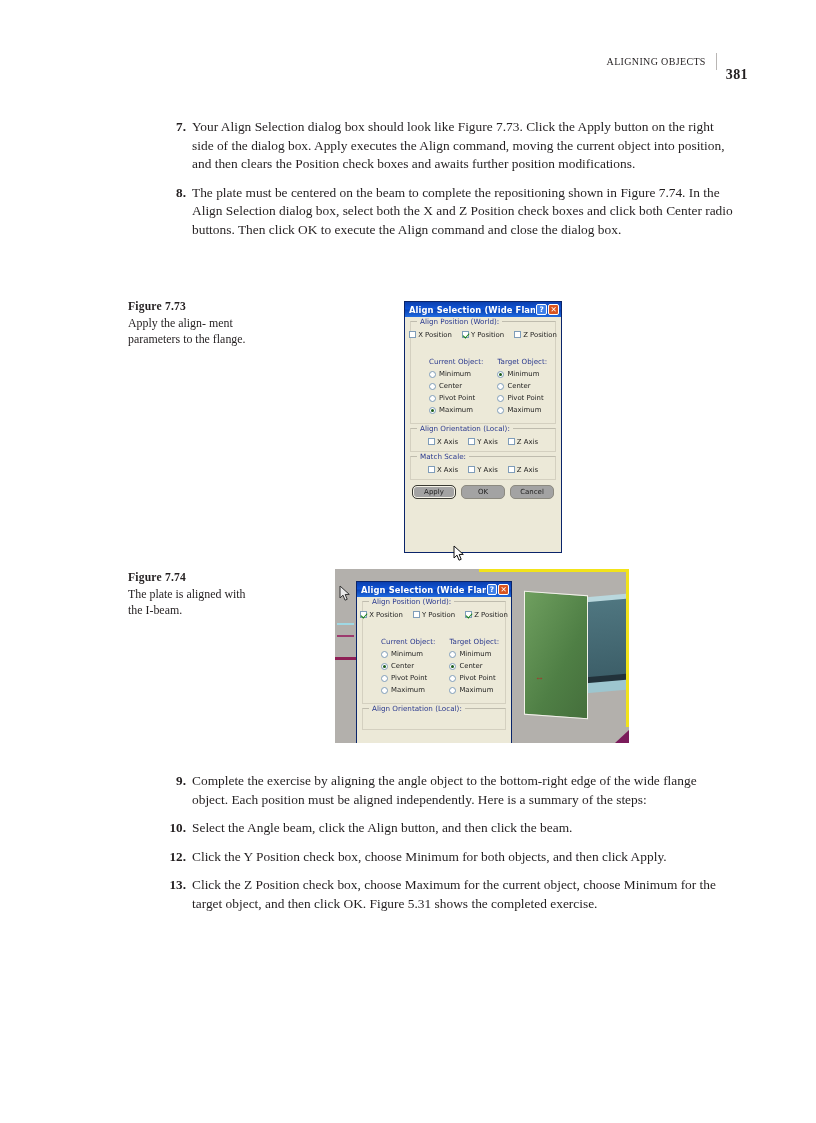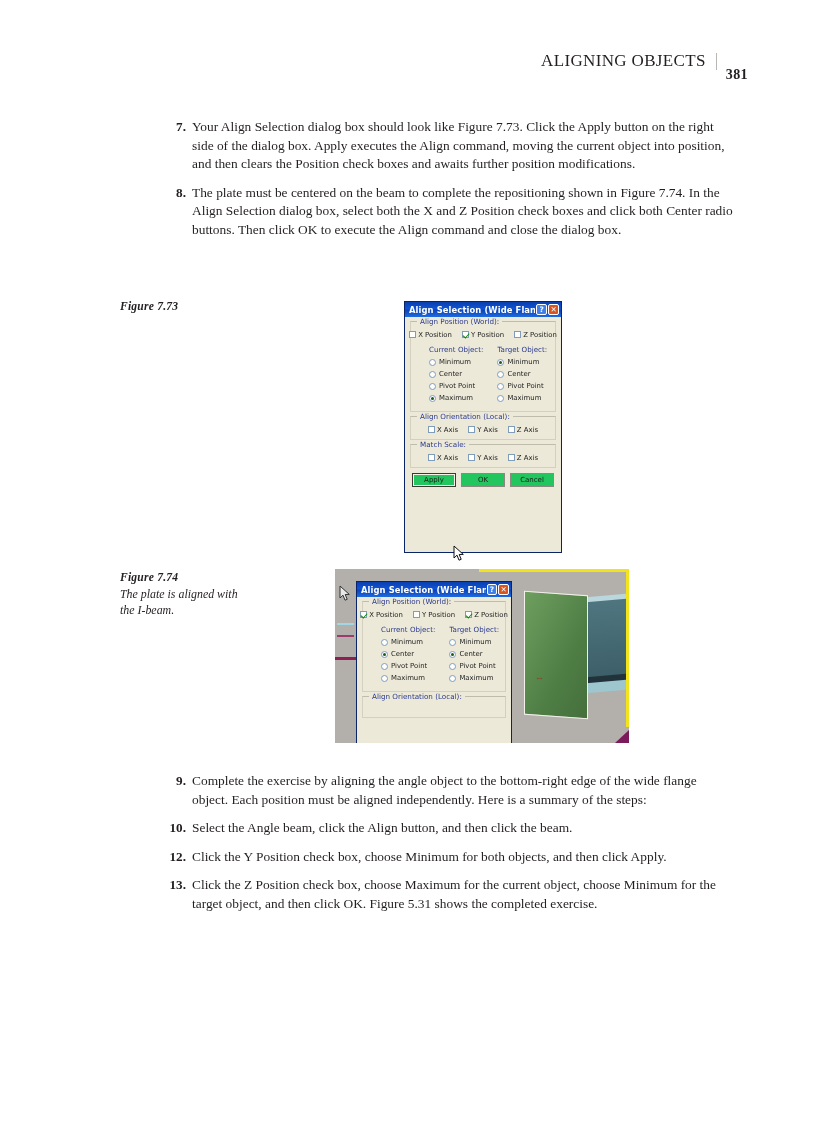--- a/index.html
+++ b/index.html
@@ -20,21 +20,21 @@
   .running-head {
     position: absolute;
     top: 52px;
     right: 68px;
     display: flex;
     align-items: center;
     height: 18px;
   }
   .running-head .rh-title {
     font-family: "Liberation Serif", serif;
-    font-size: 17px;
+    font-size: 10px;
     letter-spacing: 0.35px;
     color: #231f20;
     white-space: nowrap;
   }
   .running-head .rh-rule {
     width: 1px;
     height: 17px;
     background: #b9b6b4;
     margin: 0 9px 0 10px;
   }
@@ -73,23 +73,22 @@
     flex: 1 1 auto;
     font-family: "Liberation Serif", serif;
     font-size: 13.4px;
     line-height: 18.6px;
     text-align: left;
   }
 
   
   .fig-caption {
     position: absolute;
-    left: 120px;
+    left: 128px;
     width: 126px;
-    font-style: italic;
   }
   .fig-label {
     font-family: "Liberation Serif", serif;
     font-weight: bold;
     font-size: 11.6px;
     letter-spacing: 0.2px;
     margin-bottom: 2px;
     color: #231f20;
   }
   .fig-desc {
@@ -199,21 +198,21 @@
     left: 1px;
     top: 0px;
     width: 3px;
     height: 5px;
     border: solid #108010;
     border-width: 0 1.3px 1.3px 0;
     transform: rotate(42deg);
   }
   .cols {
     display: flex;
-    margin-top: 6px;
+    margin-top: 18px;
   }
   .col {
     flex: 1 1 50%;
     padding-left: 14px;
     box-sizing: border-box;
   }
   .col-head {
     font-size: 7.1px;
     color: #2b3a8f;
     margin-bottom: 4px;
@@ -251,23 +250,23 @@
   .btn-row {
     display: flex;
     justify-content: space-between;
     gap: 5px;
     margin-top: 5px;
     padding: 0 2px;
   }
   .dbtn {
     flex: 1 1 33%;
     height: 14px;
-    background: #22c55e;
+    background: #a3a3a3;
     border: 1px solid #8c8a80;
-    border-radius: 0;
+    border-radius: 5px;
     font-size: 7px;
     color: #1d1d1d;
     display: flex;
     align-items: center;
     justify-content: center;
     box-sizing: border-box;
     position: relative;
   }
   .dbtn.focus {
     border: 1px solid #3a3a32;
@@ -367,20 +366,21 @@
       <div class="li-text">Your Align Selection dialog box should look like Figure 7.73. Click the Apply button on the right side of the dialog box. Apply executes the Align command, moving the current object into position, and then clears the Position check boxes and awaits further position modifications.</div>
     </div>
     <div class="li">
       <div class="li-num">8.</div>
       <div class="li-text">The plate must be centered on the beam to complete the repositioning shown in Figure 7.74. In the Align Selection dialog box, select both the X and Z Position check boxes and click both Center radio buttons. Then click OK to execute the Align command and close the dialog box.</div>
     </div>
   </div>
 
 <div class="fig-caption" style="top:300px;">
   <div class="fig-label">Figure 7.73</div>
+  <div class="fig-desc">Apply the align- ment parameters to the flange.</div>
 </div>
 
 <div class="maxdlg" id="dlg73" style="left:404px; top:301px; width:158px; height:252px;">
   <div class="dlg-titlebar">
     <span class="dlg-title">Align Selection (Wide Flange)</span>
     <span class="tbtn help">?</span>
     <span class="tbtn close">✕</span>
   </div>
   <div class="dlg-body">
 

